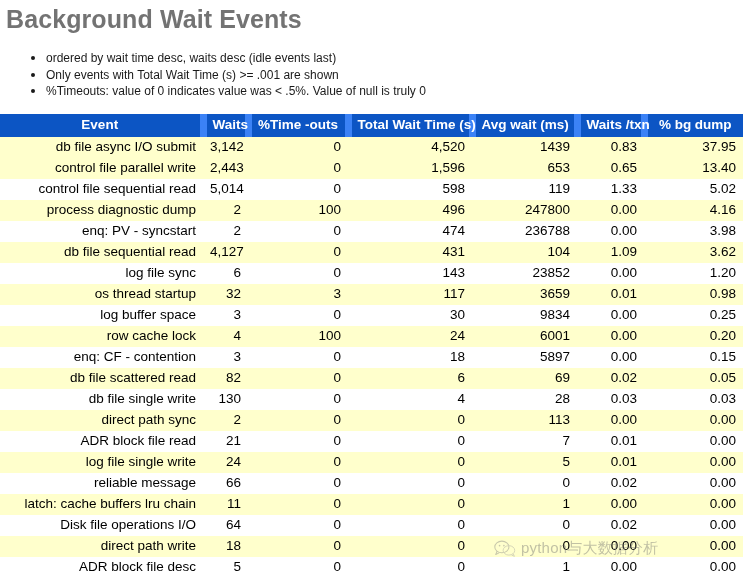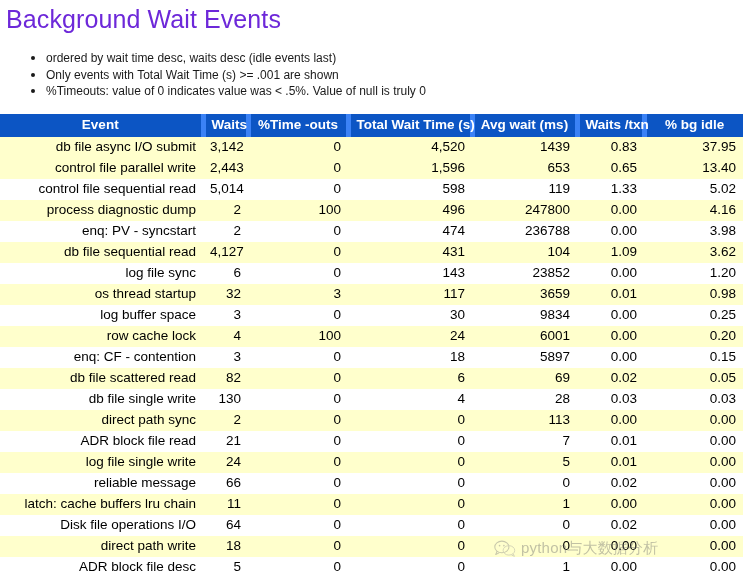--- a/index.html
+++ b/index.html
@@ -11,22 +11,22 @@
   body {
     width: 743px;
     height: 584px;
     overflow: hidden;
     font-family: "Liberation Sans", sans-serif;
     color: #000000;
     position: relative;
   }
   #page-title {
     font-size: 25px;
-    font-weight: normal;
-    color: #6d28d9;
+    font-weight: bold;
+    color: #737373;
     margin: 4px 0 16px 6px;
     letter-spacing: 0.1px;
     line-height: 30px;
   }
   #notes-list {
     margin: 6px 0 0 0;
     padding: 0 0 0 46px;
     list-style-type: disc;
   }
   #notes-list li {
@@ -58,21 +58,21 @@
   table#wait-table col.c-bg      { width: 99px; }
 
   table#wait-table thead th {
     background: #1155cc;
     background: #0c55c4;
     color: #ffffff;
     font-weight: bold;
     font-size: 13.5px;
     text-align: center;
     padding: 3px 6px 4px 6px;
-    border-left: 5px solid #3b82f6;
+    border-left: 7px solid #3b82f6;
     border-right: 1px solid #ffffff;
     white-space: nowrap;
     line-height: 16px;
   }
   table#wait-table thead th:first-child { border-left: none; }
   table#wait-table thead th:last-child  { border-right: none; }
 
   table#wait-table tbody td {
     padding: 1px 7px 2px 7px;
     line-height: 18px;
@@ -138,21 +138,21 @@
         <col class="c-bg">
     </colgroup>
     <thead>
       <tr>
         <th>Event</th>
         <th>Waits</th>
         <th>%Time -outs</th>
         <th>Total Wait Time (s)</th>
         <th>Avg wait (ms)</th>
         <th>Waits /txn</th>
-        <th>% bg idle</th>
+        <th>% bg dump</th>
       </tr>
     </thead>
     <tbody id="wait-table-body">
         <tr class="odd">
           <td class="txt">db file async I/O submit</td>
           <td class="num">3,142</td>
           <td class="num">0</td>
           <td class="num">4,520</td>
           <td class="num">1439</td>
           <td class="num">0.83</td>

